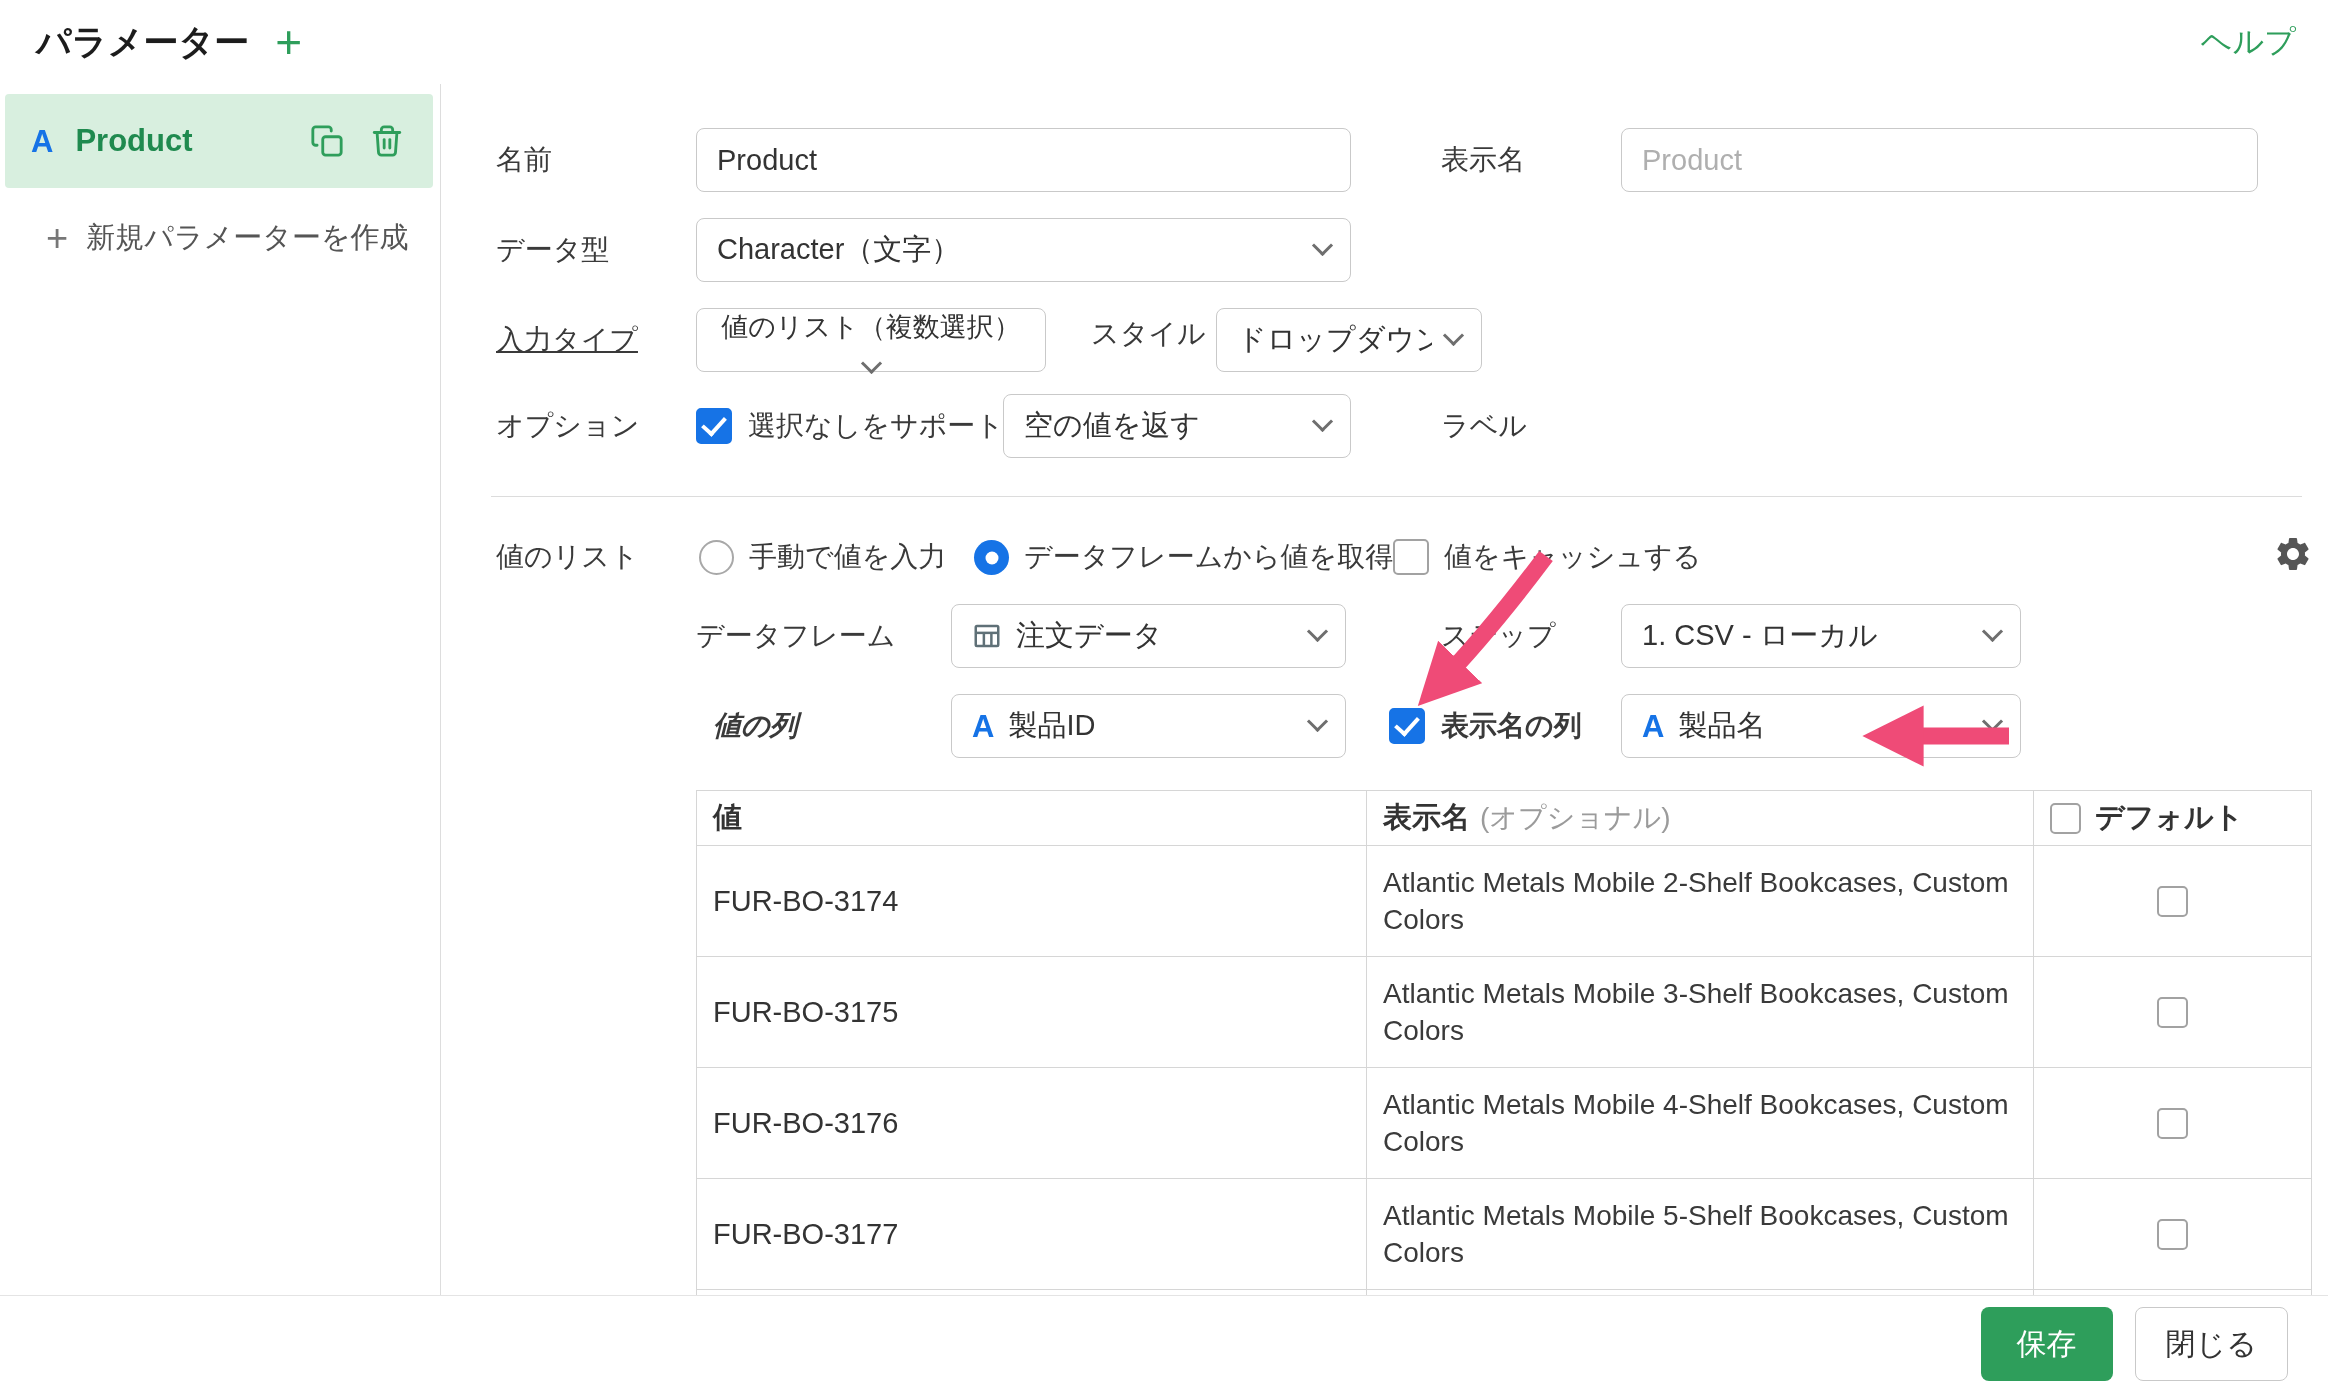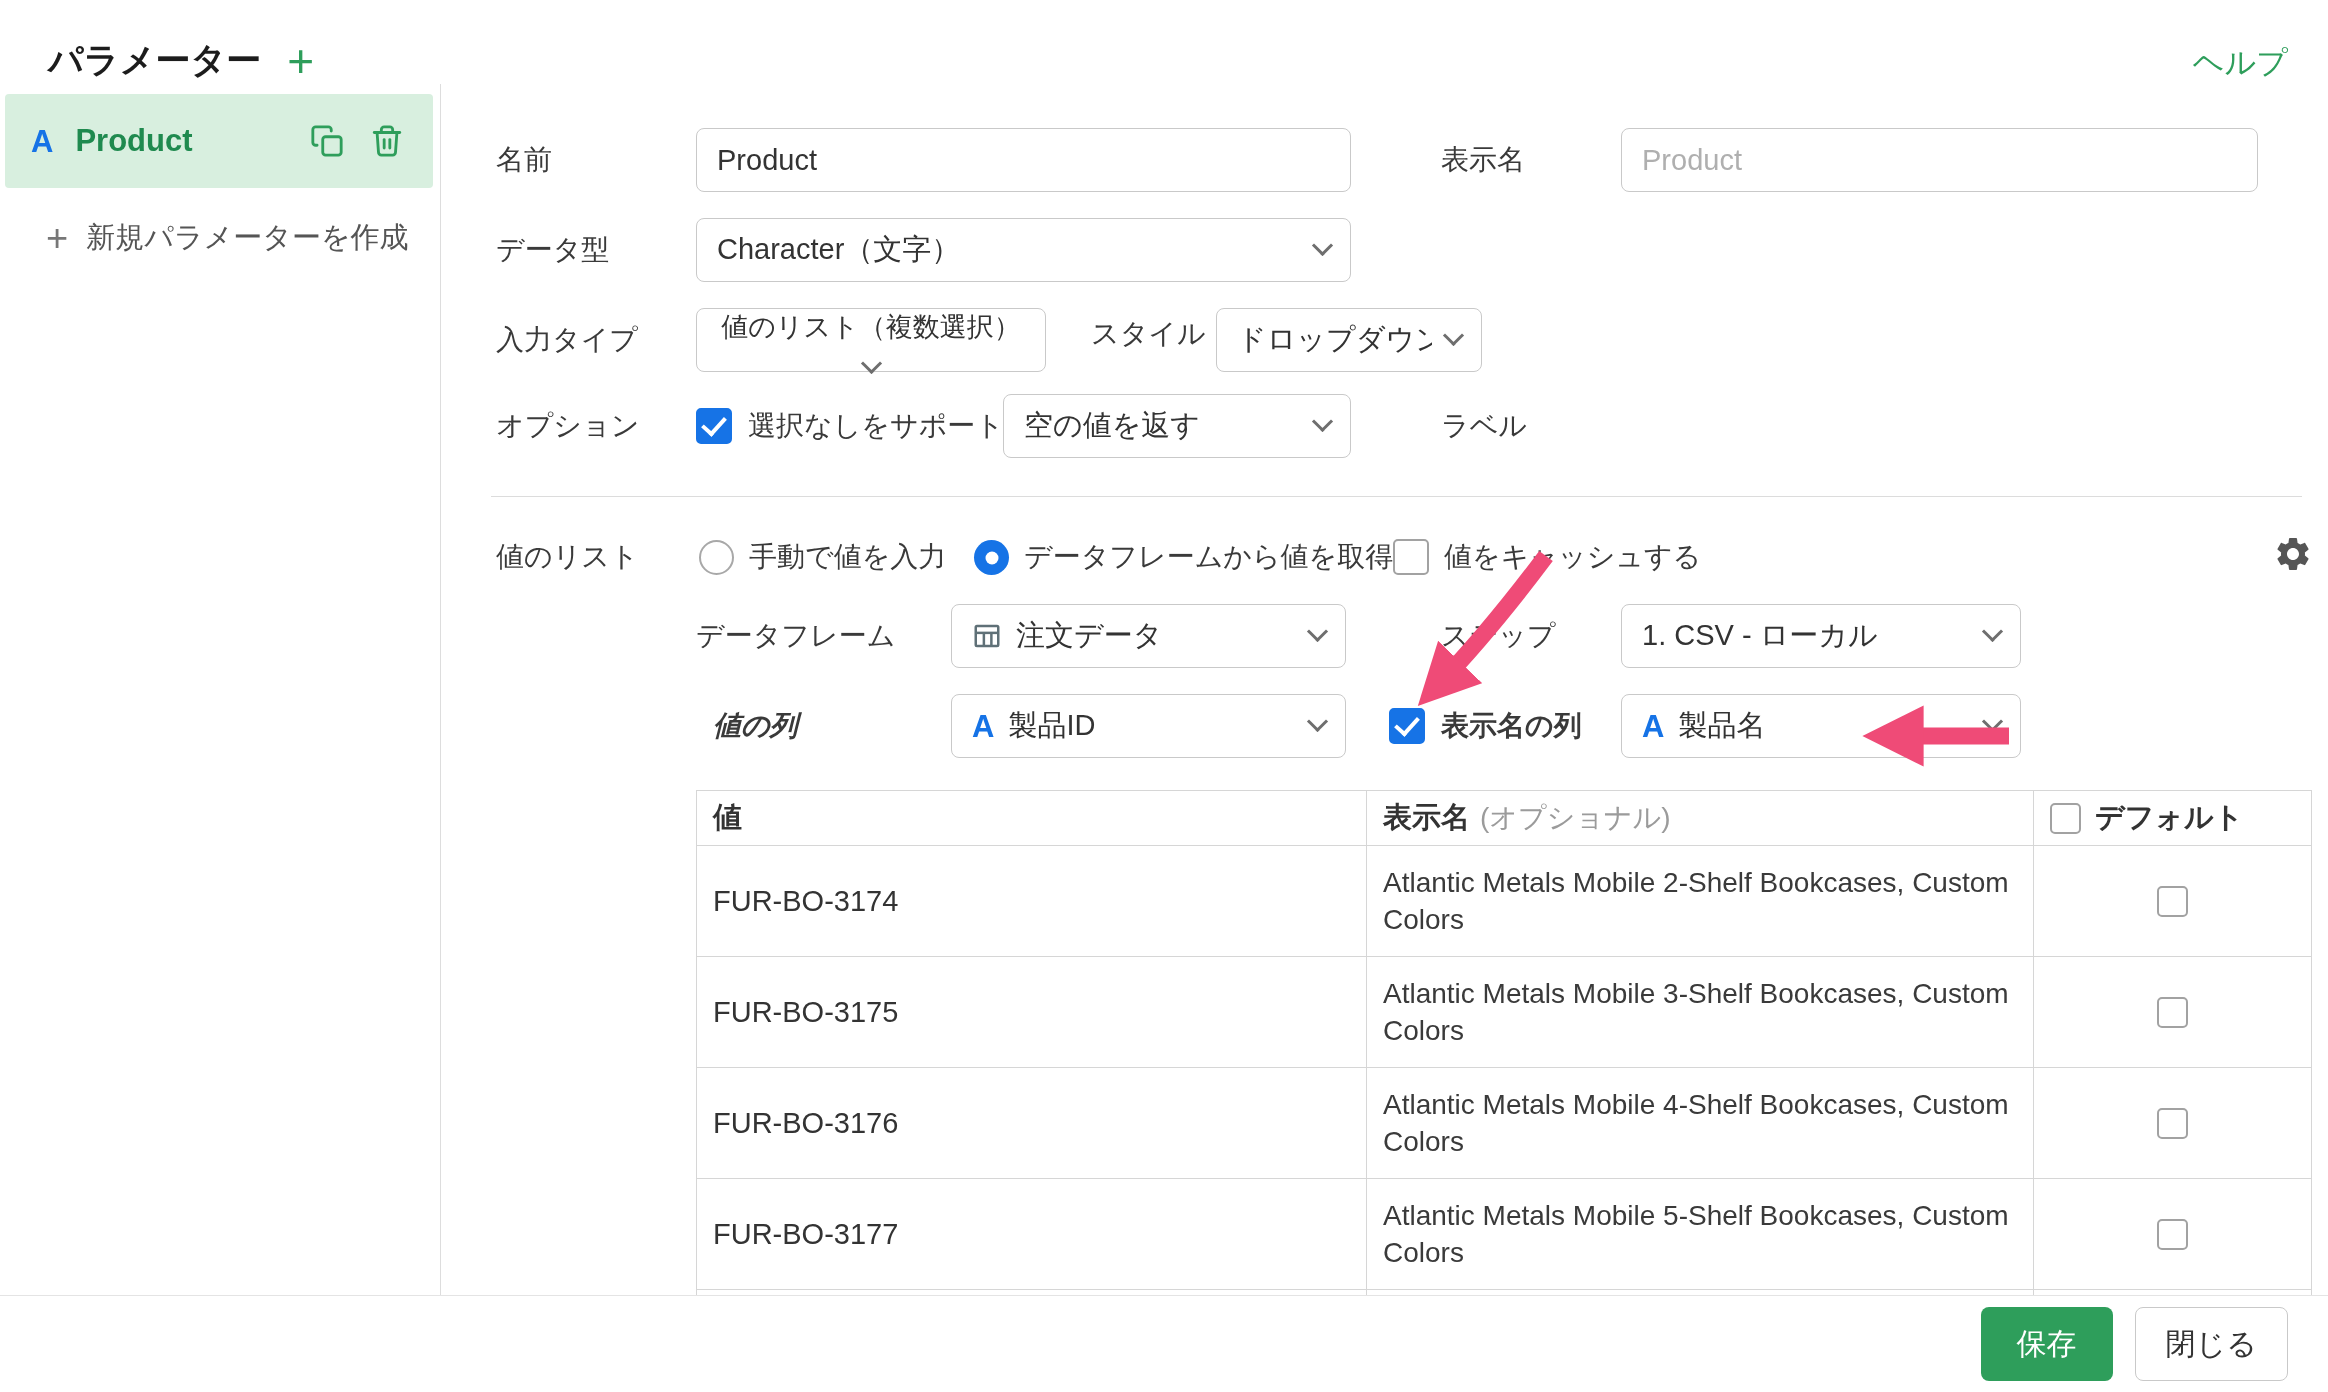--- a/index.html
+++ b/index.html
@@ -6,21 +6,21 @@
     --green:#2E9E5B; --green-dark:#1F8A4F; --green-bg:#D8EFDF;
     --blue:#1673E6; --pink:#EF4B77;
     --border:#C9C9C9; --tborder:#D6D6D6; --text:#333; --muted:#AFAFAF;
   }
   *{margin:0;padding:0;box-sizing:border-box;}
   html,body{width:2328px;height:1392px;}
   body{background:#fff;font-family:"Liberation Sans","DejaVu Sans",sans-serif;color:var(--text);overflow:hidden;position:relative;}
   .app{width:2328px;height:1392px;display:flex;flex-direction:column;}
 
   
-  .header{flex:0 0 84px;display:flex;align-items:flex-end;padding:0 40px 0 36px;margin-left:12px;}
+  .header{flex:0 0 84px;display:flex;align-items:center;padding:0 32px 0 36px;}
   .title{font-size:35px;font-weight:bold;color:#1c1c1c;}
   .add-param{font-size:46px;font-weight:300;color:var(--green);margin-left:26px;line-height:1;cursor:pointer;background:none;border:none;font-family:inherit;}
   .help{margin-left:auto;font-size:31px;color:var(--green);cursor:pointer;text-decoration:none;}
 
   
   .content{flex:1;display:flex;min-height:0;border-bottom:1px solid #E4E4E4;}
   .sidebar{flex:0 0 441px;border-right:1px solid #DDD;position:relative;}
   .param-item{position:absolute;top:10px;left:5px;right:7px;height:94px;background:var(--green-bg);border-radius:4px;display:flex;align-items:center;padding:0 26px;cursor:pointer;}
   .type-a{color:var(--blue);font-weight:bold;font-size:31px;line-height:1;}
   .param-name{margin-left:22px;font-size:31px;font-weight:bold;color:var(--green-dark);}
@@ -117,21 +117,21 @@
       <input class="input" style="left: 255px; top: 44px; width: 655px;" value="Product">
       <span class="lbl" style="left:1000px;top:58px;">表示名</span>
       <input class="input" style="left: 1180px; top: 44px; width: 637px;" placeholder="Product">
 
       <span class="lbl" style="left:55px;top:148px;">データ型</span>
       <div class="select" style="left:255px;top:134px;width:655px;">
         <span class="s-label">Character（文字）</span>
         <span class="caret"></span>
       </div>
 
-      <span class="lbl" style="left:55px;top:238px;">入力タイプ</span>
+      <span class="lbl" style="left:55px;top:238px;text-decoration:underline;">入力タイプ</span>
       <div class="select select--tight" style="left:255px;top:224px;width:350px;flex-direction:column;">
         <span class="s-label">値のリスト（複数選択）</span>
         <span class="caret"></span>
       </div>
       <span class="lbl" style="left:650px;top:232px;">スタイル</span>
       <div class="select" style="left:775px;top:224px;width:266px;">
         <span class="s-label">ドロップダウン</span>
         <span class="caret"></span>
       </div>
 

